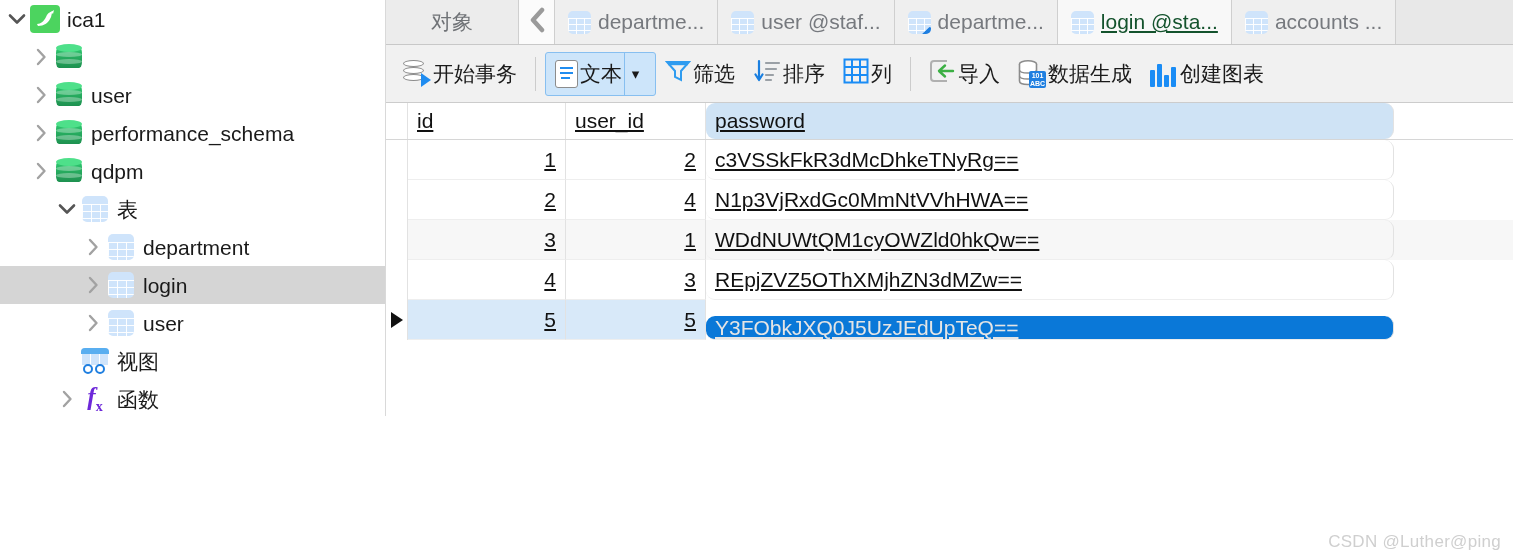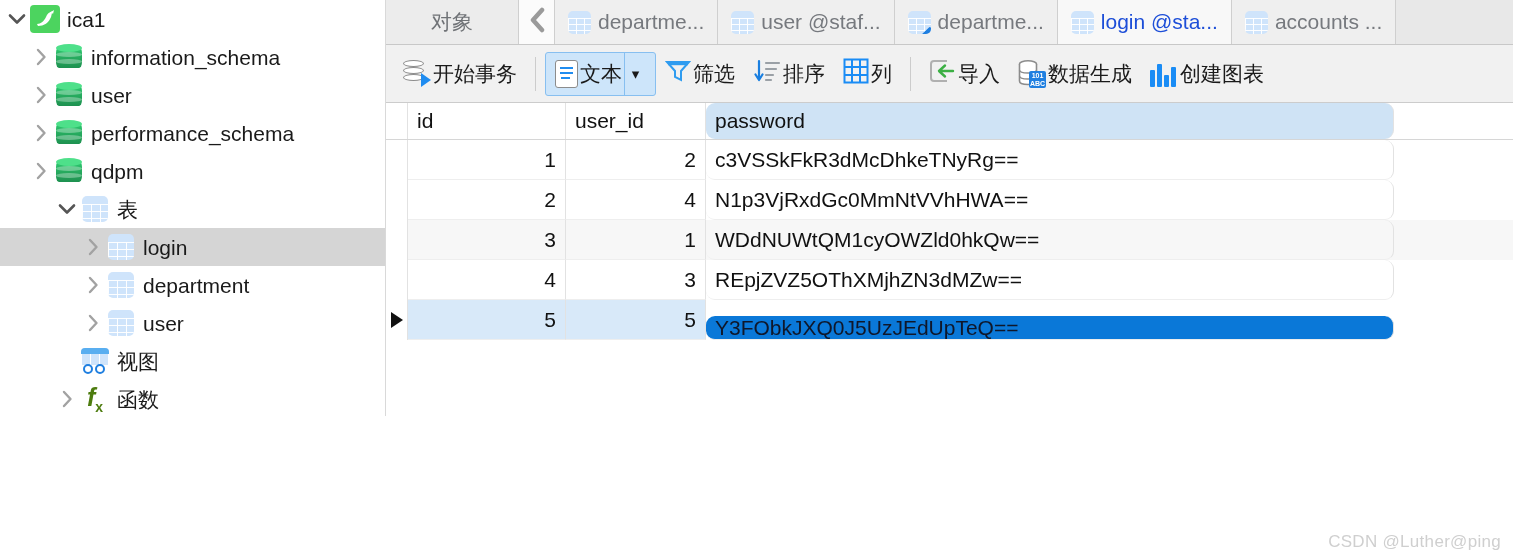--- a/index.html
+++ b/index.html
@@ -108,22 +108,22 @@
   .ic-view .vh { position:absolute; left:0; top:0; width:28px; height:6px; border-radius:4px 4px 0 0; background:#59aef0;}
   .ic-view .vg { position:absolute; left:0; top:6px; width:28px; height:11px;
       background-image: linear-gradient(to right, #fff 1px, transparent 1px);
       background-size: 9px 11px; }
   .ic-view .e1, .ic-view .e2 {
     position:absolute; bottom:0; width:10px; height:10px; border:2.5px solid #1f7fe0;
     border-radius:50%; background:#fff; box-sizing:border-box;
   }
   .ic-view .e1 { left:2px; } .ic-view .e2 { left:14px; }
 
-  .ic-fx { font-size:25px; color:#4d7c0f; font-style:italic;
-           font-family:Liberation Sans, sans-serif; font-weight:700; line-height:1; }
+  .ic-fx { font-size:25px; color:#6d28d9; font-style:italic;
+           font-family:Liberation Serif, serif; font-weight:700; line-height:1; }
   .ic-fx sub { font-size:14px; font-style:normal; }
 
   .ic-query { width:28px; height:26px; position:relative; display:block; }
   .ic-query .back {
     position:absolute; right:0; top:0; width:19px; height:19px; border-radius:3px;
     background:linear-gradient(#f5714b, #ef5b30);
   }
   .ic-query .back::before {
     content:""; position:absolute; left:0; top:0; width:19px; height:6px;
     background:#e0491f; border-radius:3px 3px 0 0;
@@ -174,21 +174,21 @@
   }
   .tab {
     display:flex; align-items:center; gap:7px;
     padding:0 13px;
     background:#efefef;
     border-right:1px solid #cfcfcf;
     font-size:21px; color:#76797e;
     white-space:nowrap; box-sizing:border-box;
     max-width: 205px; overflow:hidden;
   }
-  .tab.active { background:#f8f8f8; color:#1d4ed8; }
+  .tab.active { background:#f8f8f8; color:#14532d;text-decoration:underline; }
   .tab .ic-table { width:23px; height:23px; flex:0 0 23px; }
   .tab .ic-table .hdr { height:7px; }
   .tab .ic-table .g { top:7px; background-size:8px 6px; }
   .tab .tlabel { overflow:hidden; text-overflow:ellipsis; }
 
   
   .toolbar {
     display:flex; align-items:center; height:58px;
     background:#f1f1f1;
     border-bottom:1px solid #cccccc;
@@ -256,32 +256,32 @@
   .grid-row { display:flex; height:40px; align-items:stretch; }
   .grid-head { height:36px; background:#ffffff; border-bottom:1px solid #d6d6d6; }
   .gutter {
     width:22px; flex:0 0 22px; border-right:1px solid #e2e2e2;
     display:flex; align-items:center; justify-content:center;
     background:#ffffff; box-sizing:border-box;
   }
   .cell {
     display:flex; align-items:center; box-sizing:border-box;
     border-right:1px solid #e2e2e2; border-bottom:1px solid #eeeeee;
-    padding:8px 9px; overflow:hidden; white-space:nowrap;
+    padding:8px 9px; overflow:hidden; white-space:nowrap;text-decoration:underline;
   }
   .c-id { width:158px; flex:0 0 158px; justify-content:flex-end; }
   .c-uid { width:140px; flex:0 0 140px; justify-content:flex-end; }
   .c-pw { width:688px; flex:0 0 688px; justify-content:flex-start;border-radius:9px; }
   .grid-head .cell {
     border-bottom:none; justify-content:flex-start; font-weight:400;
   }
   .grid-head .c-pw { background:#cfe3f5; }
   .row-alt { background:#f7f7f7; }
   .row-sel .c-id, .row-sel .c-uid { background:#d8e9f9; }
-  .row-sel .c-pw { background:#0a78d8; color:#0f172a;margin-top:16px; }
+  .row-sel .c-pw { background:#0a78d8; color:#e5e5e5;margin-top:16px; }
   .rowmark {
     width:0; height:0; border-left:12px solid #111;
     border-top:8px solid transparent; border-bottom:8px solid transparent;
   }
 
   .watermark {
     position:absolute; right:12px; bottom:8px;
     font-size:17px; color:#cfcfcf; letter-spacing:.3px;
     user-select:none;
   }
@@ -316,21 +316,20 @@
             </svg>
           </span>
           <span class="tree-icon">
             <span class="ic-db">
               <span class="barrel"></span>
               <span class="top"></span>
               <span class="ring1"></span>
               <span class="ring2"></span>
             </span>
           </span>
-          <span class="tree-label">information_schema</span>
         </div>
         <div class="tree-row lvl1">
           <span class="twisty">
             <svg width="12" height="18" viewBox="0 0 12 18">
               <path d="M3 2 L9.5 9 L3 16" fill="none" stroke="#a2a2a2" stroke-width="2.4" stroke-linecap="round" stroke-linejoin="round"></path>
             </svg>
           </span>
           <span class="tree-icon">
             <span class="ic-db">
               <span class="barrel"></span>
@@ -377,41 +376,41 @@
           <span class="twisty">
             <svg width="18" height="12" viewBox="0 0 18 12">
               <path d="M2 2.5 L9 9.5 L16 2.5" fill="none" stroke="#555" stroke-width="2.6" stroke-linecap="round" stroke-linejoin="round"></path>
             </svg>
           </span>
           <span class="tree-icon">
             <span class="ic-table"><span class="hdr"></span><span class="g"></span></span>
           </span>
           <span class="tree-label">表</span>
         </div>
+        <div class="tree-row lvl3">
+          <span class="twisty">
+            <svg width="12" height="18" viewBox="0 0 12 18">
+              <path d="M3 2 L9.5 9 L3 16" fill="none" stroke="#a2a2a2" stroke-width="2.4" stroke-linecap="round" stroke-linejoin="round"></path>
+            </svg>
+          </span>
+          <span class="tree-icon">
+            <span class="ic-table"><span class="hdr"></span><span class="g"></span></span>
+          </span>
+          <span class="tree-label">department</span>
+        </div>
         <div class="tree-row lvl3 selected">
           <span class="twisty">
             <svg width="12" height="18" viewBox="0 0 12 18">
               <path d="M3 2 L9.5 9 L3 16" fill="none" stroke="#a2a2a2" stroke-width="2.4" stroke-linecap="round" stroke-linejoin="round"></path>
             </svg>
           </span>
           <span class="tree-icon">
             <span class="ic-table"><span class="hdr"></span><span class="g"></span></span>
           </span>
           <span class="tree-label">login</span>
-        </div>
-        <div class="tree-row lvl3">
-          <span class="twisty">
-            <svg width="12" height="18" viewBox="0 0 12 18">
-              <path d="M3 2 L9.5 9 L3 16" fill="none" stroke="#a2a2a2" stroke-width="2.4" stroke-linecap="round" stroke-linejoin="round"></path>
-            </svg>
-          </span>
-          <span class="tree-icon">
-            <span class="ic-table"><span class="hdr"></span><span class="g"></span></span>
-          </span>
-          <span class="tree-label">department</span>
         </div>
         <div class="tree-row lvl3">
           <span class="twisty">
             <svg width="12" height="18" viewBox="0 0 12 18">
               <path d="M3 2 L9.5 9 L3 16" fill="none" stroke="#a2a2a2" stroke-width="2.4" stroke-linecap="round" stroke-linejoin="round"></path>
             </svg>
           </span>
           <span class="tree-icon">
             <span class="ic-table"><span class="hdr"></span><span class="g"></span></span>
           </span>

